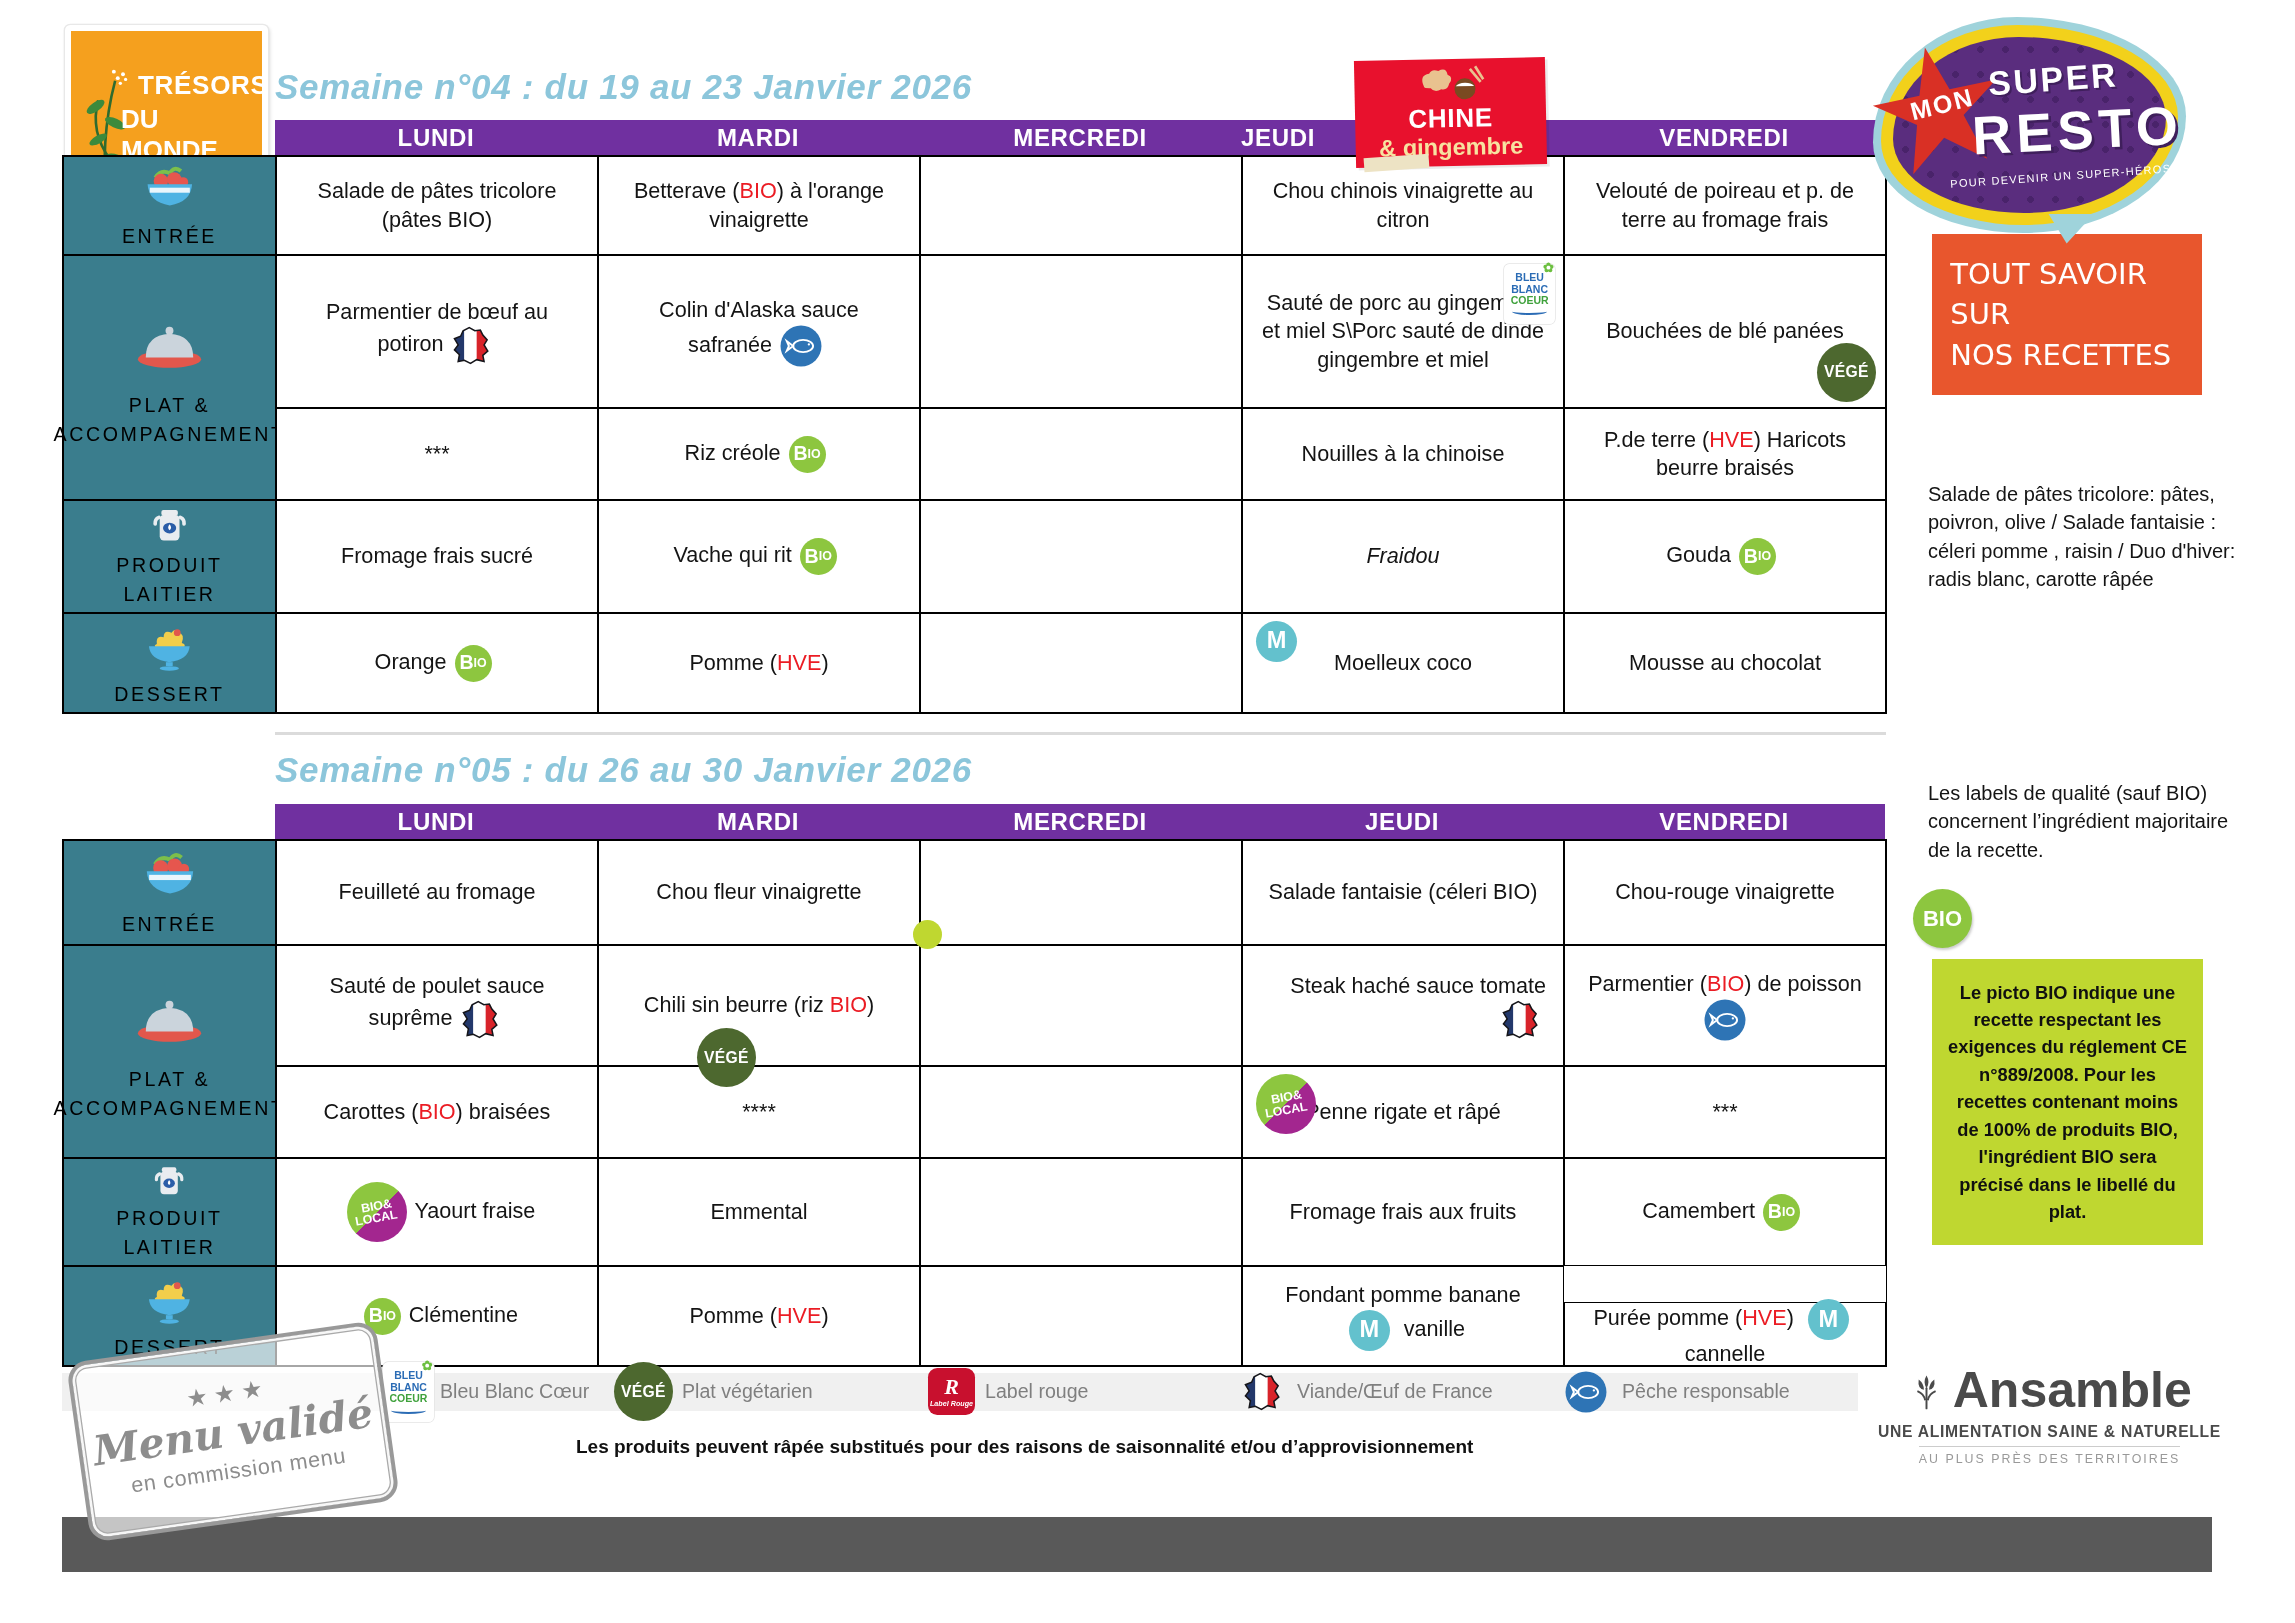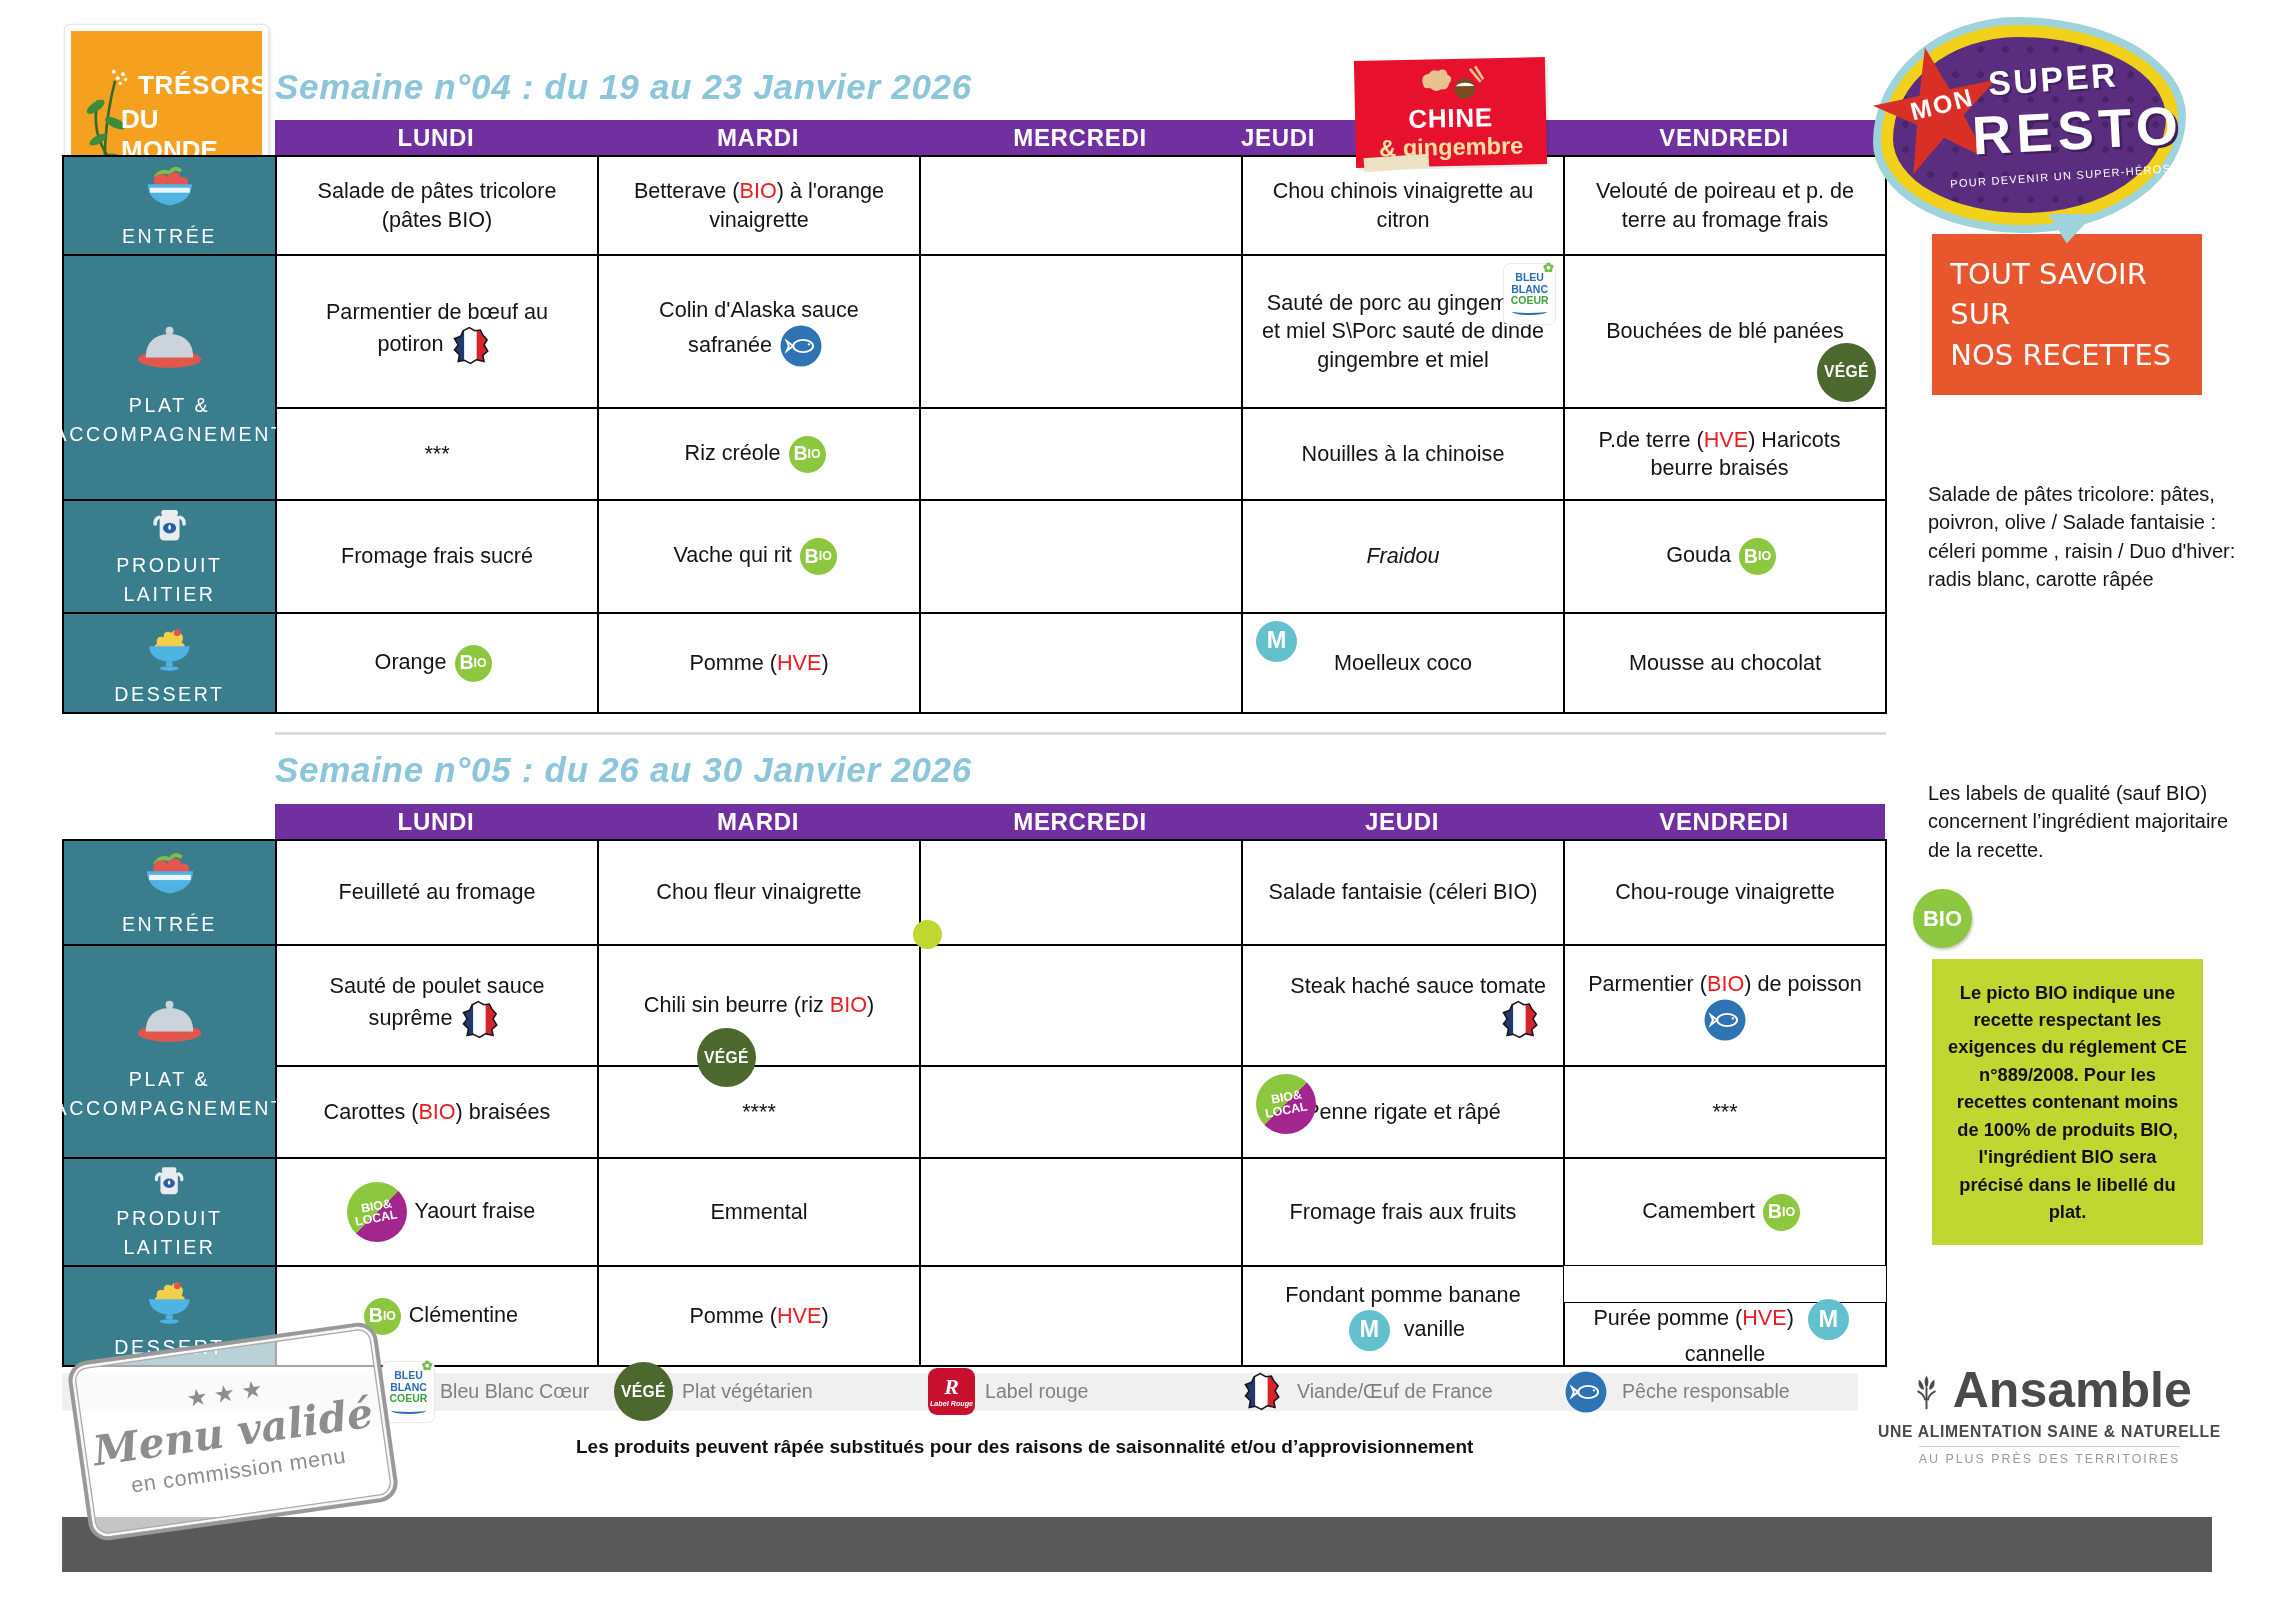--- a/index.html
+++ b/index.html
@@ -17,21 +17,21 @@
   .day-header{position:absolute;left:275px;width:1610px;height:35px;display:flex;background:var(--purple);z-index:2;}
   .day-header .day{flex:0 0 322px;display:flex;align-items:center;justify-content:center;
     color:#fff;font-weight:bold;font-size:24px;letter-spacing:0.7px;}
   .day-header .day.align-left{justify-content:flex-start;}
 
   
   .menu-grid{position:absolute;left:62px;display:grid;grid-template-columns:213px repeat(5,322px);
     border:1.3px solid #000;background:#fff;z-index:1;}
   .cat-cell{grid-column:1;background:var(--teal);border:1.3px solid #000;display:flex;flex-direction:column;
     align-items:center;justify-content:center;gap:5.2px;padding:3.9px;}
-  .cat-label{color:#ffffff;font-size:19.6px;letter-spacing:2.6px;white-space:pre-line;text-align:center;line-height:1.45;}
+  .cat-label{color:#000000;font-size:19.6px;letter-spacing:2.6px;white-space:pre-line;text-align:center;line-height:1.45;}
   .cell{position:relative;display:flex;align-items:center;justify-content:center;text-align:center;
     padding:6.5px 17px;border:1.3px solid #000;background:#fff;font-size:21.6px;line-height:1.32;}
   .cell .txt{display:inline;}
   .cell .txt .ic{margin:0 7.9px;}
   .abs{position:absolute;}
   .pos-tr{top:7.9px;right:7.9px;} .pos-tl{top:6.5px;left:13px;}
   .pos-br{bottom:5.2px;right:9.2px;} .pos-bl{bottom:-22px;left:98px;z-index:3;}
 
   
   .ic{display:inline-flex;align-items:center;justify-content:center;vertical-align:middle;
@@ -311,21 +311,21 @@
         <div class="cell" style="grid-area: 3 / 3;">
           <span class="txt"><span>Riz créole</span><span class="ic ic-bio">
               <b>B</b>
               <span>IO</span>
             </span></span>
         </div>
         <div class="cell" style="grid-area: 3 / 4;"></div>
         <div class="cell" style="grid-area: 3 / 5;">
           <span class="txt"><span>Nouilles à la chinoise</span></span>
         </div>
-        <div class="cell" style="grid-area: 3 / 6; padding-left: 6px;">
+        <div class="cell" style="grid-area: 3 / 6;">
           <span class="txt"><span>P.de terre (</span><span class="red">HVE</span><span>) Haricots beurre braisés</span></span>
         </div>
         <div class="cell" style="grid-area: 4 / 2;">
           <span class="txt"><span>Fromage frais sucré</span></span>
         </div>
         <div class="cell" style="grid-area: 4 / 3;">
           <span class="txt"><span>Vache qui rit</span><span class="ic ic-bio">
               <b>B</b>
               <span>IO</span>
             </span></span>

